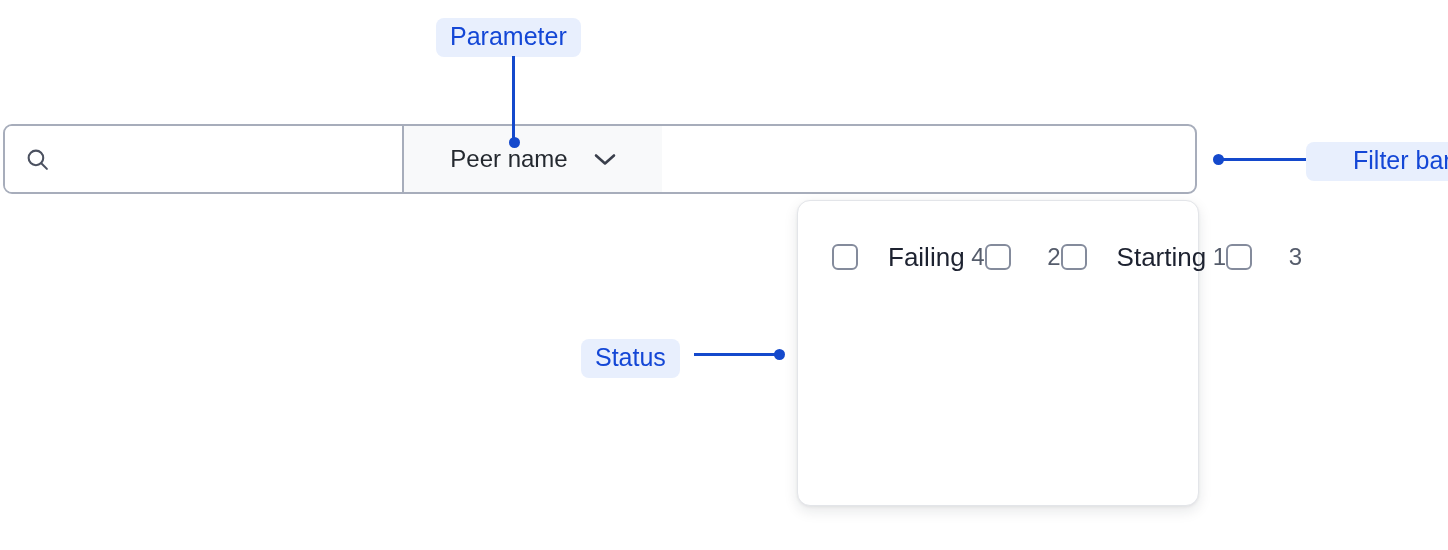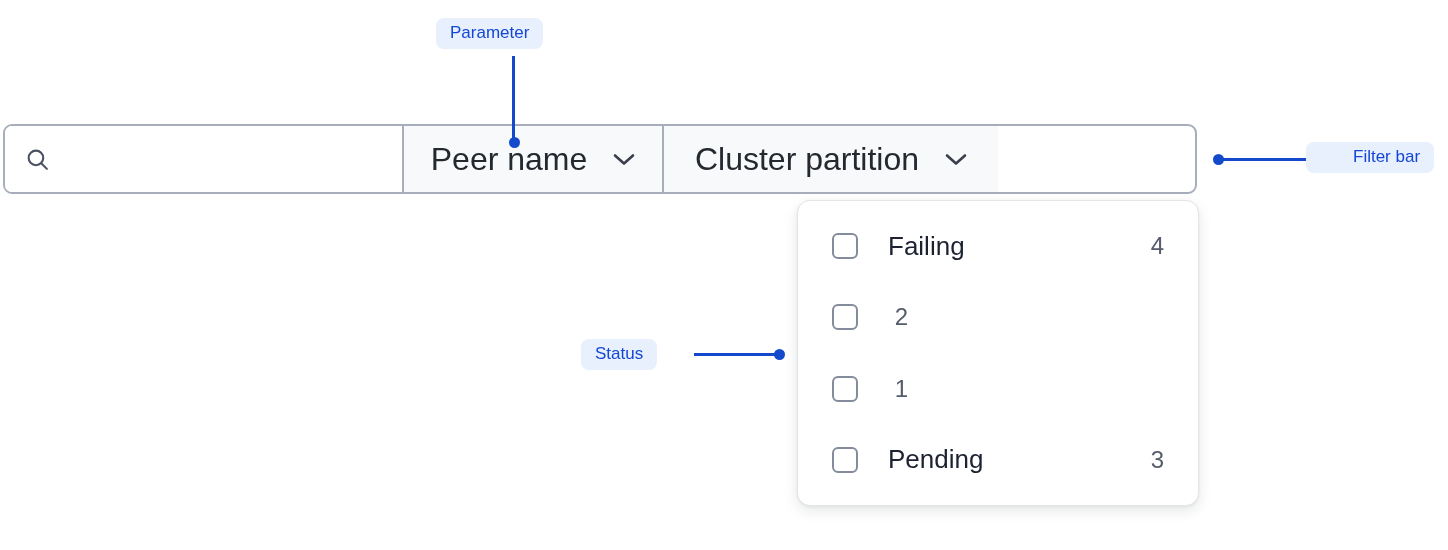--- a/index.html
+++ b/index.html
@@ -71,21 +71,21 @@
     box-sizing: border-box;
     cursor: pointer;
     gap: 26px;
     padding: 0 22px;
   }
   .dd-seg.peer      { width: 260px; }
   .dd-seg.partition { width: 336px; }
   .dd-seg.status    { flex: 1 1 auto; }
 
   .dd-label {
-    font-size: 32px;
+    font-size: 24px;
     color: #24292f;
     white-space: nowrap;
   }
   .chev {
     width: 22px;
     height: 13px;
     flex: 0 0 auto;
     display: block;
   }
 
@@ -94,23 +94,23 @@
     position: absolute;
     left: 797px;
     top: 200px;
     width: 402px;
     height: 306px;
     box-sizing: border-box;
     background: #ffffff;
     border: 1.5px solid #e3e5e9;
     border-radius: 13px;
     box-shadow: 0 5px 14px rgba(20,25,40,0.10), 0 1px 3px rgba(20,25,40,0.06);
-    padding: 20px 34px 20px 34px;
-    display: flex;
-    flex-direction: column;
+    padding: 31px 34px 20px 34px;
+    display: flex;
+    flex-direction: row;
     justify-content: space-between;
   }
   .dd-option {
     height: 50px;
     display: flex;
     align-items: center;
     cursor: pointer;
   }
   .cb {
     width: 26px;
@@ -133,21 +133,21 @@
     color: #555c6b;
     text-align: right;
     min-width: 20px;
   }
 
   
   .anno-chip {
     position: absolute;
     background: #e8effd;
     color: #1447d6;
-    font-size: 17px;
+    font-size: 25px;
     border-radius: 8px;
     padding: 6px 14px 8px 14px;
     white-space: nowrap;
     line-height: 1;
   }
   #anno-parameter { left: 436px; top: 18px; }
   #anno-values    { left: 581px; top: 339px; }
   #anno-filterbar { left: 1306px; top: 142px; padding-left: 47px; }
 
   .anno-line {
@@ -186,51 +186,45 @@
     </svg>
   </div>
 
   <div class="dd-seg peer">
     <span class="dd-label">Peer name</span>
     <svg class="chev" viewBox="0 0 22 13" fill="none">
       <polyline points="2,2.5 11,10.5 20,2.5" stroke="#3a3f4b" stroke-width="2.6" stroke-linecap="round" stroke-linejoin="round"></polyline>
     </svg>
   </div>
 
-  <div class="dd-seg partition">
-    <span class="dd-label">Cluster partition</span>
-    <svg class="chev" viewBox="0 0 22 13" fill="none">
-      <polyline points="2,2.5 11,10.5 20,2.5" stroke="#3a3f4b" stroke-width="2.6" stroke-linecap="round" stroke-linejoin="round"></polyline>
-    </svg>
-  </div>
 
 
 </div>
 
 <div class="dropdown">
 
   <div class="dd-option">
     <span class="cb"></span>
     <span class="opt-label">Failing</span>
     <span class="opt-count">4</span>
   </div>
 
   <div class="dd-option">
     <span class="cb"></span>
     <span class="opt-count">2</span>
   </div>
 
   <div class="dd-option">
     <span class="cb"></span>
+    <span class="opt-label">Starting</span>
     <span class="opt-count">1</span>
   </div>
 
   <div class="dd-option">
     <span class="cb"></span>
-    <span class="opt-label">Pending</span>
     <span class="opt-count">3</span>
   </div>
 
 </div>
 
 <div class="anno-chip" id="anno-parameter">Parameter</div>
 <div class="anno-line" id="line-parameter"></div>
 <div class="anno-dot" id="dot-parameter"></div>
 
 <div class="anno-chip" id="anno-values">Status</div>

